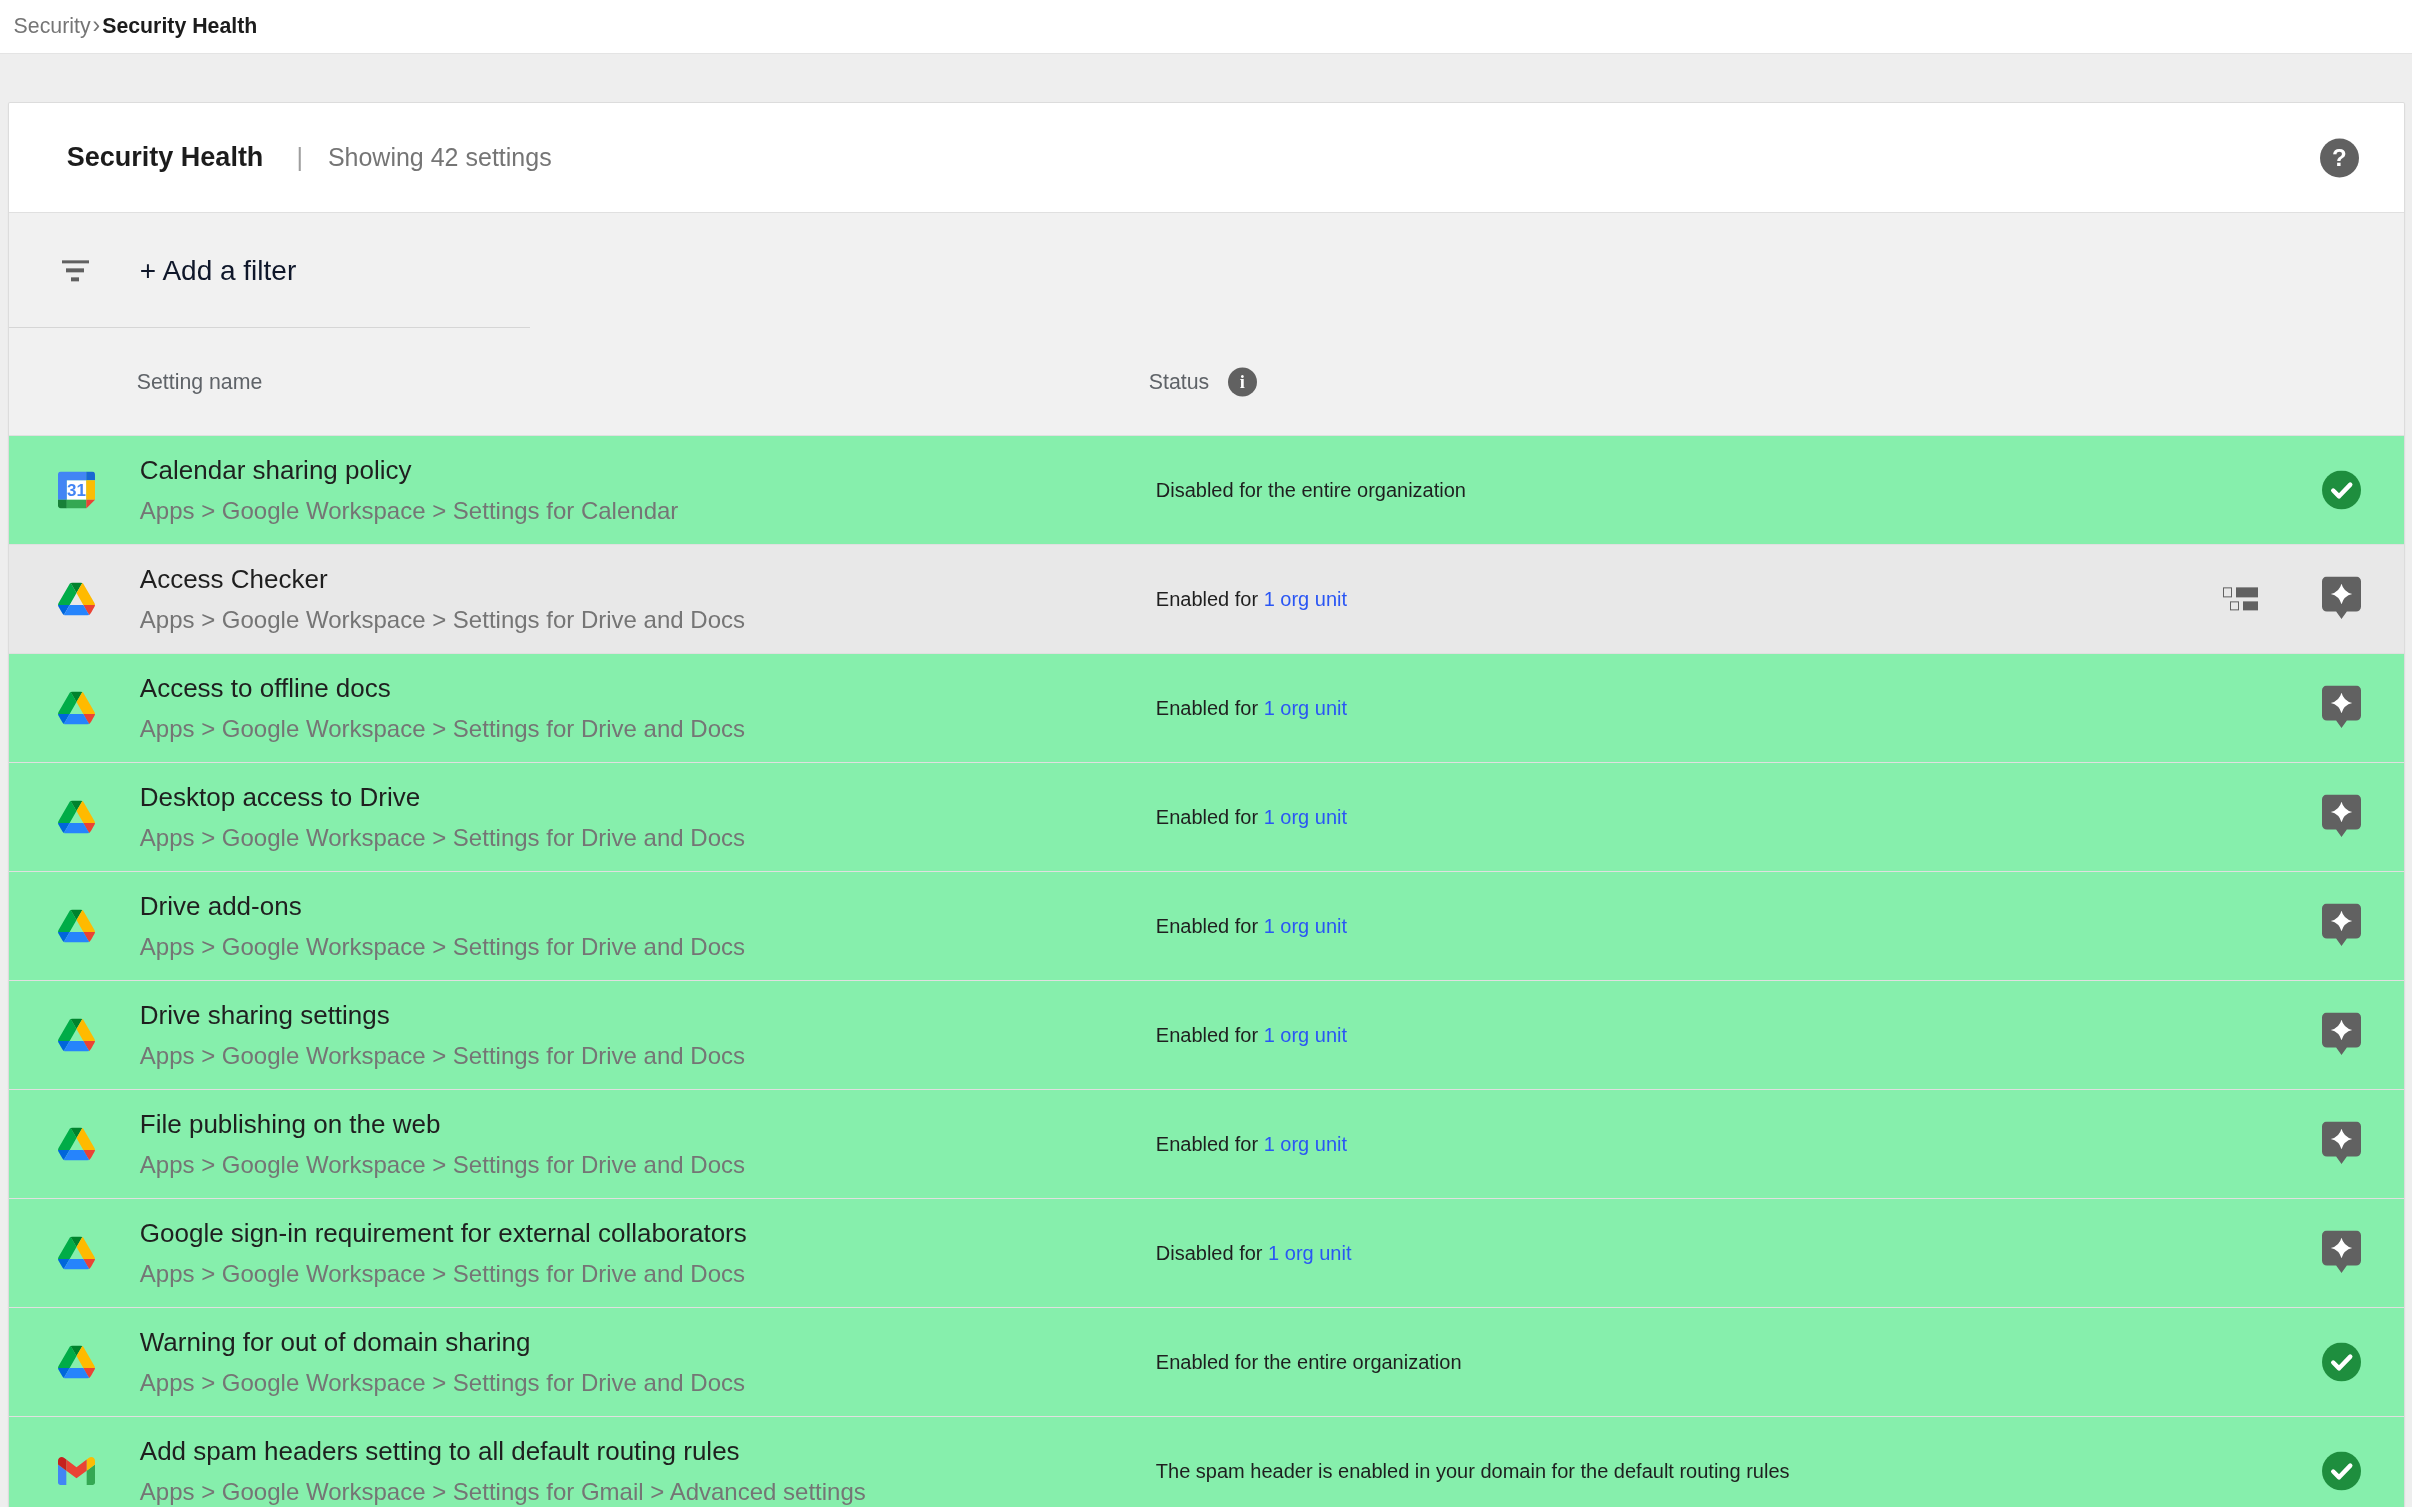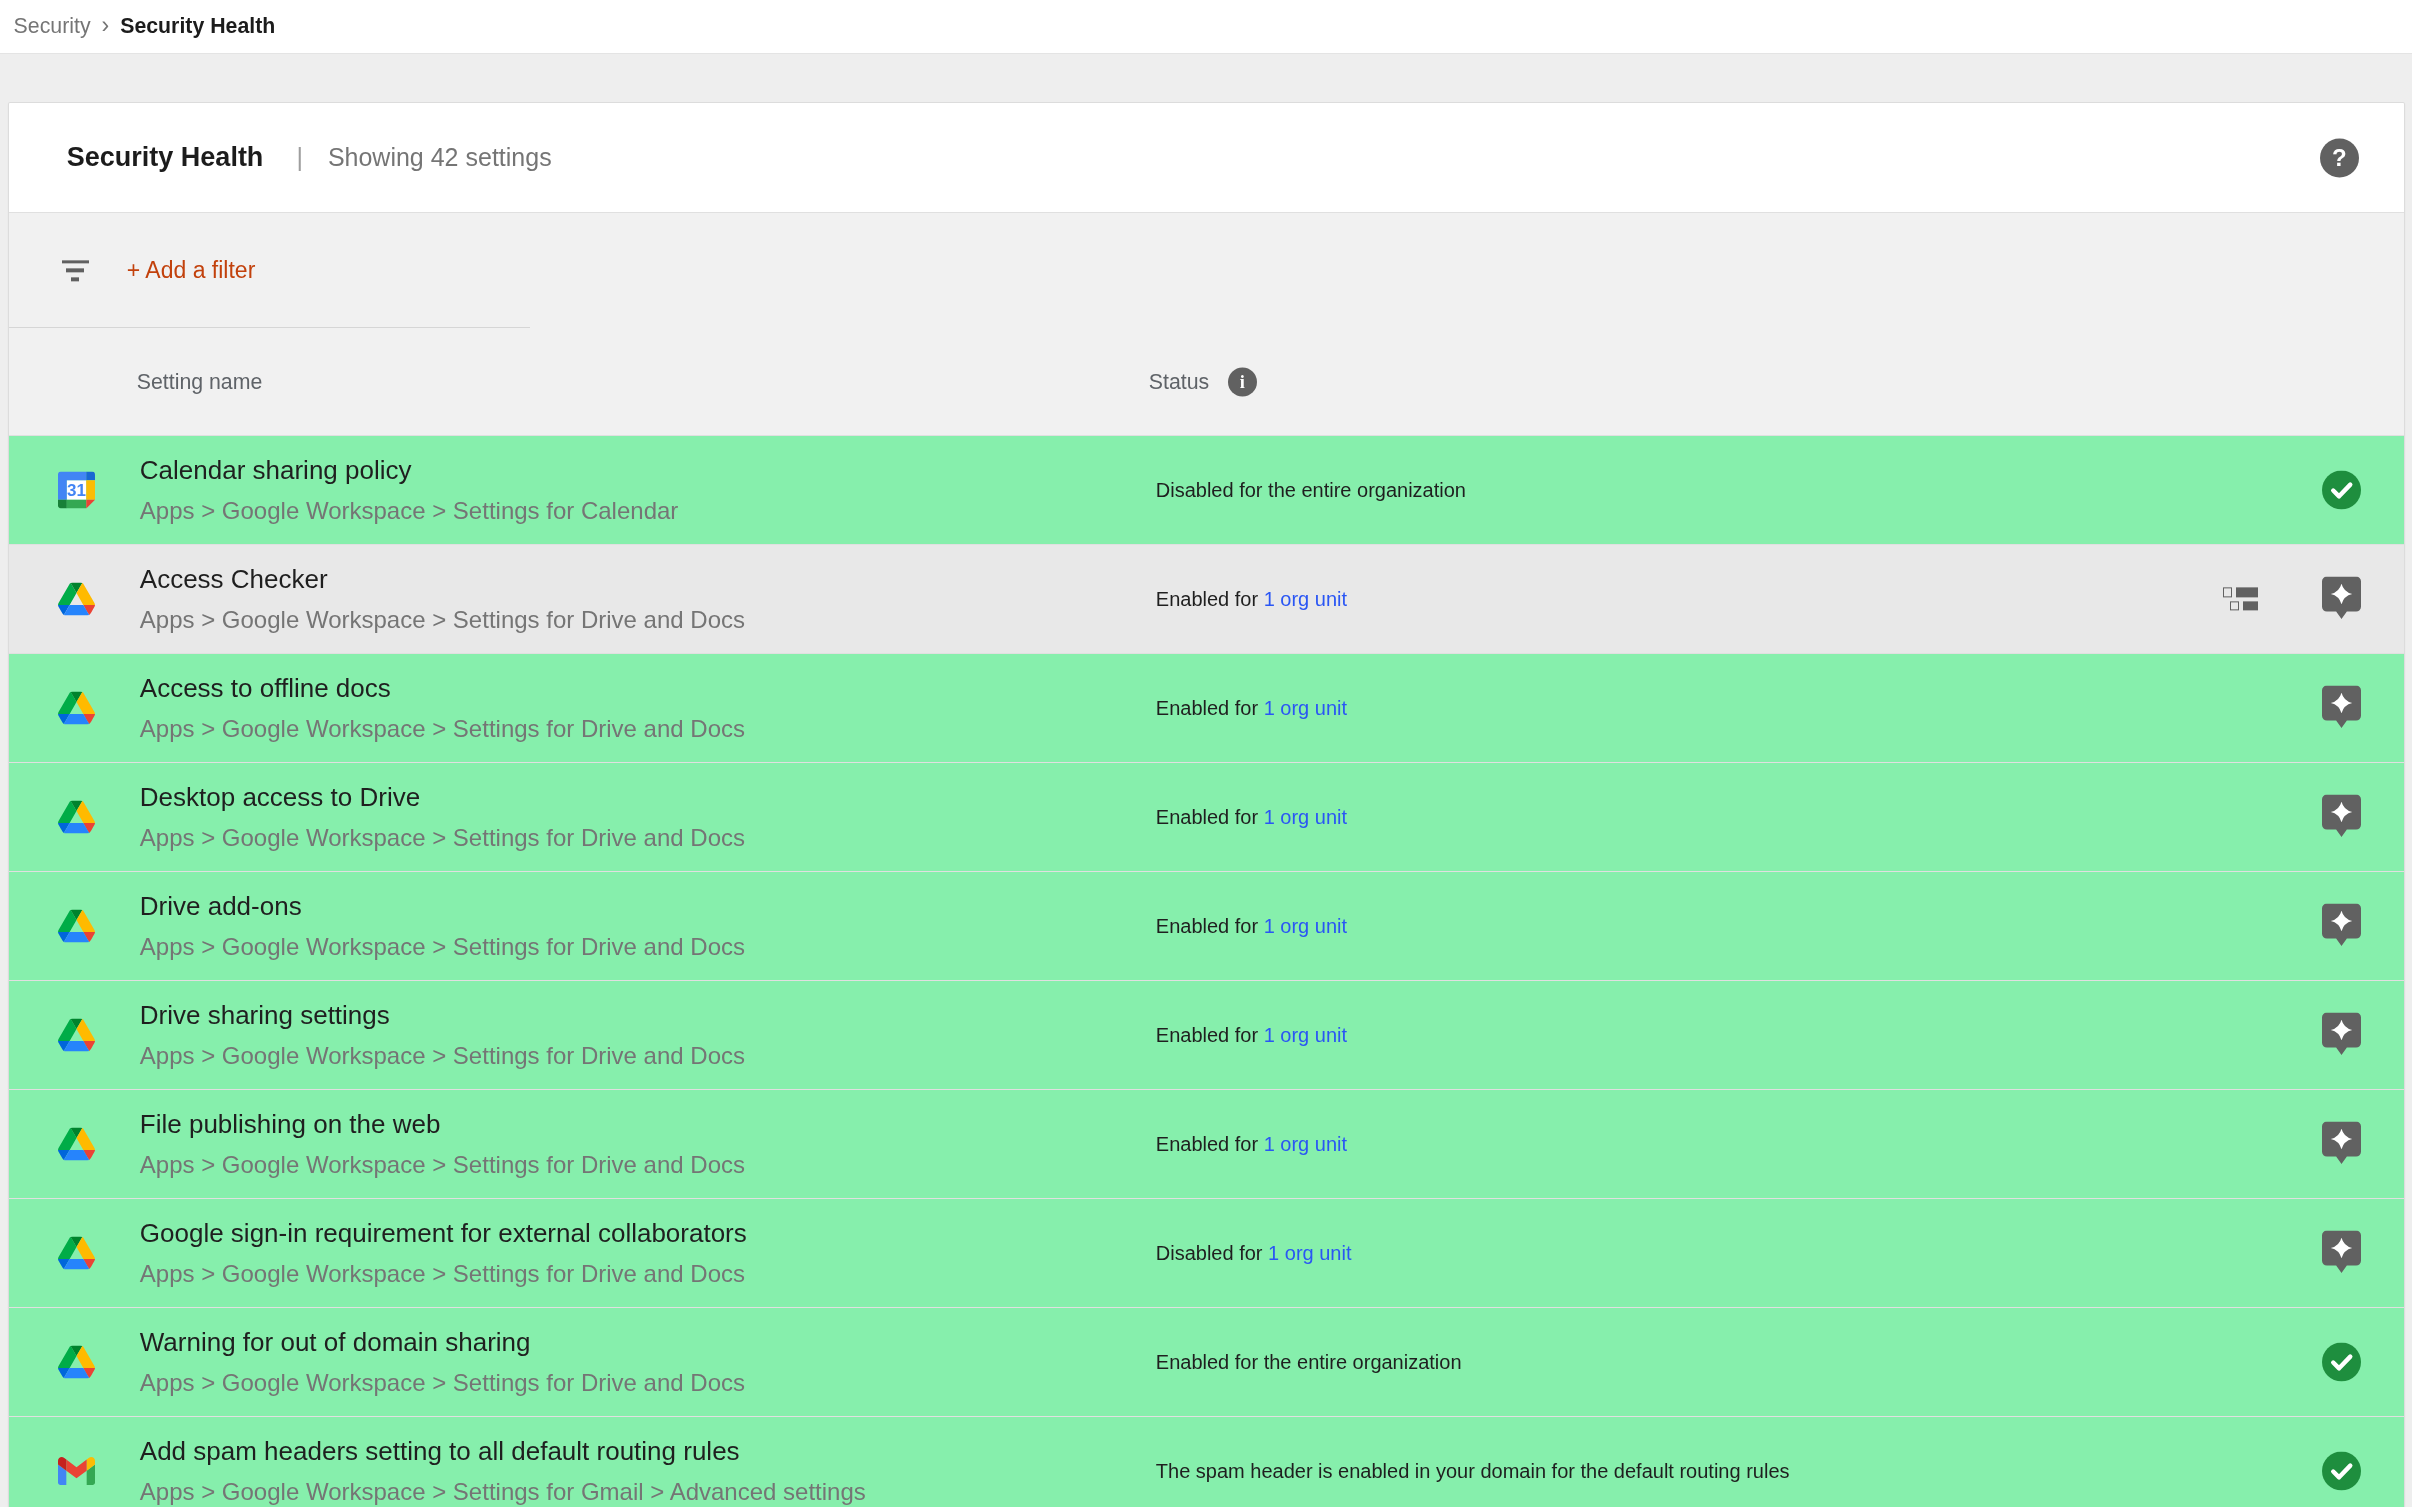--- a/index.html
+++ b/index.html
@@ -4,21 +4,21 @@
 <style>
   :root{
     --link-blue:#2a56f4; --success-green:#1e8e3e; --icon-gray:#616161;
     --page-bg:#eeeeee; --section-gray:#f1f1f1; --row-hover:#e8e8e8; --divider:#e0e0e0;
   }
   *{box-sizing:border-box;margin:0;padding:0}
   html,body{width:2412px;height:1508px;overflow:hidden}
   body{font-family:"Liberation Sans","DejaVu Sans",sans-serif;background:var(--page-bg);position:relative;color:#212121}
 
   
-  .topbar{position:absolute;left:0;top:0;width:100%;height:54px;background:#ffffff;border-bottom:1px solid #e4e4e4;display:flex;align-items:center;padding-left:13.6px;gap:11px}
+  .topbar{position:absolute;left:0;top:0;width:100%;height:54px;background:#ffffff;border-bottom:1px solid #e4e4e4;display:flex;align-items:center;padding-left:13.6px;gap:2px}
   .crumb-parent{font-size:21.3px;color:#757575}
   .crumb-sep{font-size:23px;color:#757575;margin-top:-2.9px}
   .crumb-current{font-size:21.3px;color:#1c1c1c;font-weight:700}
 
   
   .card{position:absolute;left:7.8px;top:102px;width:2397px;height:1436px;background:#fff;border:1px solid #dcdcdc;border-radius:1.9px;overflow:hidden;box-shadow:0 1px 1.9px rgba(0,0,0,.06)}
 
   .card-header{height:110px;display:flex;align-items:center;padding-left:58px;border-bottom:1px solid var(--divider);position:relative}
   .card-title{font-size:27px;font-weight:700;color:#1c1c1c}
   .title-sep{font-size:25px;color:#9e9e9e;margin:0 25px 0 33px;font-weight:400}
@@ -26,21 +26,21 @@
   .help-btn{position:absolute;right:45px;top:50%;transform:translateY(-50%);width:39px;height:39px;border-radius:50%;background:var(--icon-gray);color:#fff;display:flex;align-items:center;justify-content:center;font-size:24px;font-weight:700;cursor:pointer}
 
   
   .gray-section{background:var(--section-gray);border-bottom:1px solid var(--divider)}
   .filter-row{height:115px;position:relative;display:flex;align-items:center}
   .filter-icon{position:absolute;left:52px;top:50%;transform:translateY(-50%);width:29px;height:21.3px;display:flex;flex-direction:column;align-items:center;gap:4.9px}
   .filter-icon i{display:block;height:3.9px;background:var(--icon-gray)}
   .filter-icon i:nth-child(1){width:27px}
   .filter-icon i:nth-child(2){width:18.4px}
   .filter-icon i:nth-child(3){width:7.8px}
-  .add-filter{position:absolute;left:118px;font-size:23px;color:#c2410c;cursor:pointer}
+  .add-filter{position:absolute;left:131px;font-size:28px;color:#0f172a;cursor:pointer}
   .filter-divider{position:absolute;left:0;bottom:0;width:521px;height:1px;background:#d6d6d6}
   .cols-row{height:107px;position:relative}
   .col-label{position:absolute;top:50%;transform:translateY(-50%);font-size:21.3px;font-weight:400;color:#5f6368}
   .col-setting{left:128px}
   .col-status{left:1140px}
   .info-icon{position:absolute;left:1219px;top:50%;transform:translateY(-50%);width:29px;height:29px;border-radius:50%;background:var(--icon-gray);color:#fff;display:flex;align-items:center;justify-content:center;font-size:18.4px;font-weight:700;font-family:"Liberation Serif","DejaVu Serif",serif;cursor:pointer}
 
   
   .row{height:109px;position:relative;border-bottom:1px solid var(--divider);background:#86efac}
   .row.highlighted{background:var(--row-hover)}

